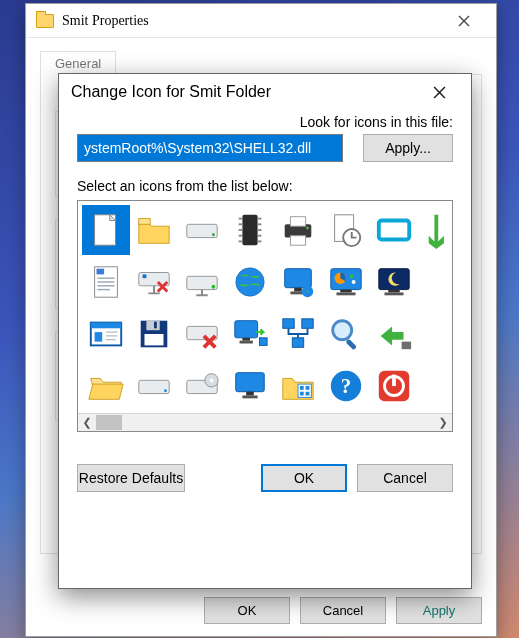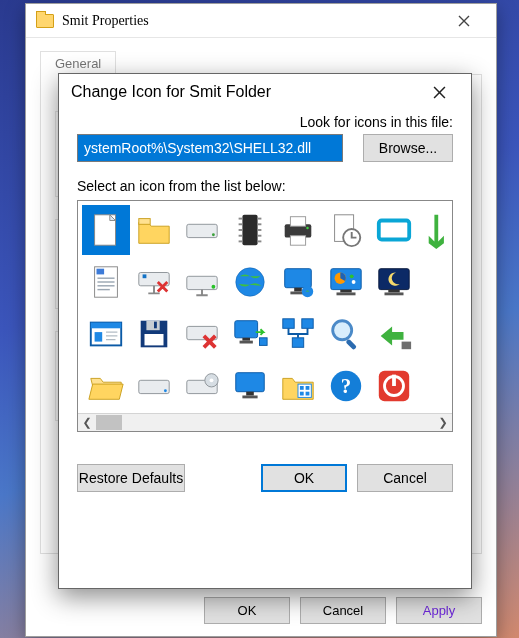--- a/index.html
+++ b/index.html
@@ -109,21 +109,21 @@
     display: flex;
     gap: 10px;
   }
   .parent-buttons .btn {
     min-width: 86px;
     text-align: center;
     border: 1px solid #adadad;
     background: #e1e1e1;
     padding: 5px 8px;
   }
-  .parent-buttons .btn.disabled { color: #6d28d9; }
+  .parent-buttons .btn.disabled { color: #0f766e; }
 
   
   .dialog {
     position: absolute;
     top: 73px;
     left: 58px;
     width: 414px;
     height: 516px;
     background: #fff;
     border: 1px solid #666;
@@ -314,25 +314,25 @@
       </svg>
     </div>
   </div>
 
   <div class="dlg-body">
 
     <div class="dlg-label">Look for icons in this file:</div>
     <div class="path-row">
       <input class="path-input" value="ystemRoot%\System32\SHELL32.dll" style="">
       <div class="browse-btn">
-        <span>Browse...</span>
+        <span>Apply...</span>
       </div>
     </div>
 
-    <div class="select-label">Select an icon from the list below:</div>
+    <div class="select-label">Select an icons from the list below:</div>
 
     <div class="icon-box">
       <div class="icon-grid" id="icon-grid">
           <div class="icon-cell selected">
             <div class="ic">
               <svg viewBox="0 0 40 40">
                 <rect x="8" y="4" width="22" height="32" fill="#fff" stroke="#888"></rect>
                 <path d="M24 4 L30 10 L24 10 Z" fill="#d7e6f5" stroke="#888"></path>
               </svg>
             </div>

